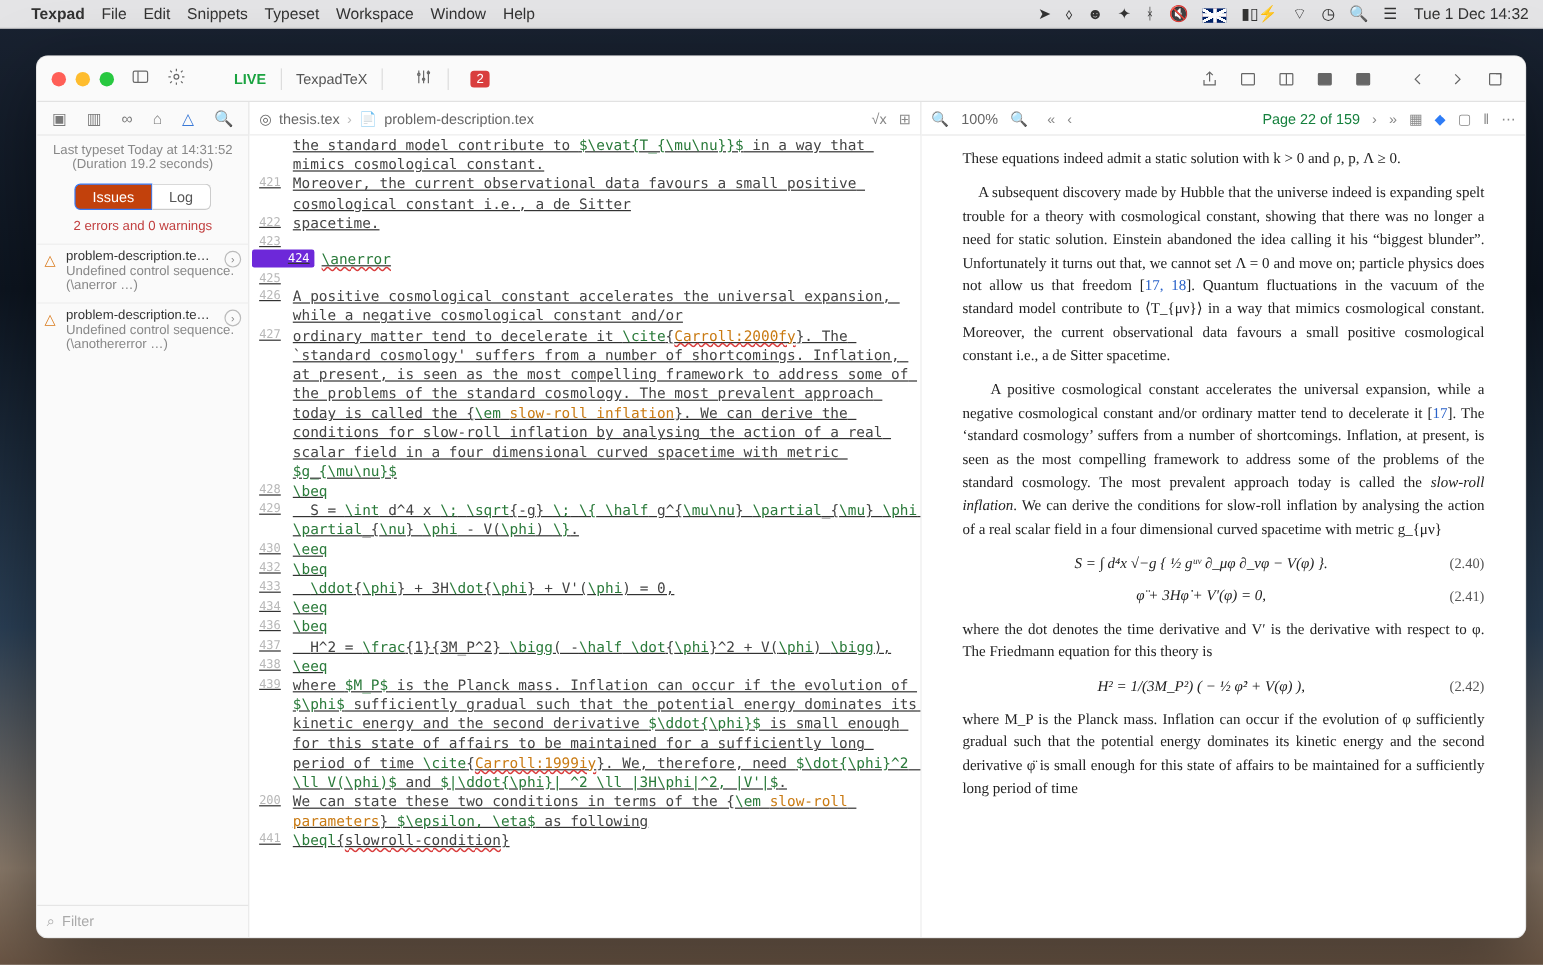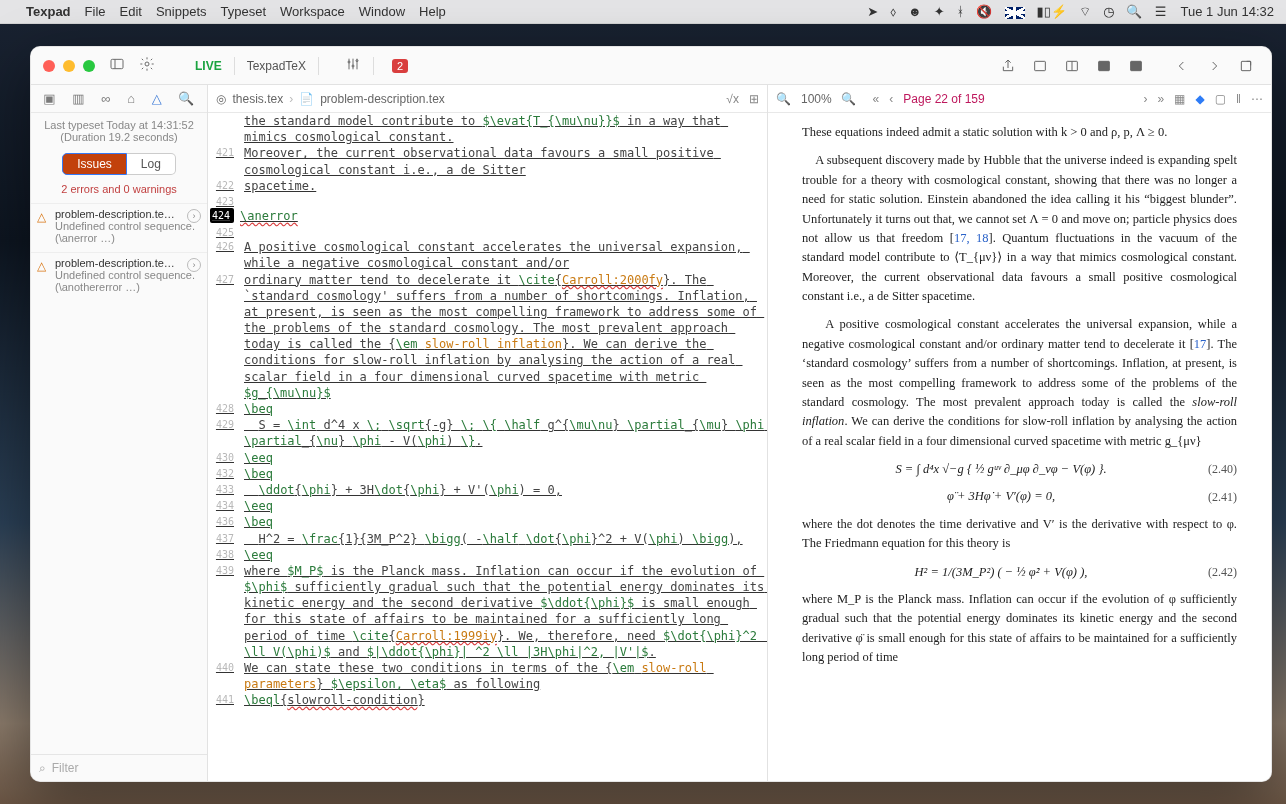--- a/index.html
+++ b/index.html
@@ -88,31 +88,31 @@
   .editor {
     width:560px; border-right:1px solid #e2e2e2; background:#fff;
     display:flex; flex-direction:column;
   }
   .ed-crumb{height:28px;border-bottom:1px solid #e8e8e8;display:flex;align-items:center;padding:0 8px;font-size:12px;color:#666;gap:6px;}
   .ed-crumb .sep{color:#bbb;}
   .ed-crumb .rightset{margin-left:auto;display:flex;gap:10px;color:#888;}
   .ed-body{flex:1;overflow:hidden;background:#fff;text-decoration:underline;}
   .codeline{display:flex;align-items:flex-start;font-family:Menlo,Consolas,monospace;font-size:12px;line-height:1.35;}
   .gutter{width:30px;text-align:right;color:#b8b8b8;font-size:10px;padding-right:4px;flex-shrink:0;user-select:none;padding-top:1px;}
-  .gutter.err{background:#000000;color:#fff;border-radius:2px;margin-left:2px;width:24px;}
+  .gutter.err{background:#6d28d9;color:#fff;border-radius:2px;margin-left:2px;width:52px;}
   .code{flex:1;padding-left:6px;white-space:pre-wrap;word-break:break-word;color:#444;}
   .code .cmd{color:#2a7a3a;}
   .code .math{color:#2a7a3a;}
   .code .em{color:#c97a12;}
   .code .cite{color:#c97a12;}
   .code .wavy{text-decoration:underline wavy #d93e3e;}
   
   .preview{flex:1;display:flex;flex-direction:column;background:#fff;}
   .pv-bar{height:28px;border-bottom:1px solid #e8e8e8;display:flex;align-items:center;padding:0 8px;font-size:12px;color:#666;gap:10px;}
-  .pv-bar .mid{flex:1;text-align:left;color:#be185d;}
+  .pv-bar .mid{flex:1;text-align:right;color:#15803d;}
   .pv-bar .ibtn{color:#888;}
   .pv-bar .blue{color:#2e7cf6;}
   .pv-body{flex:1;overflow:hidden;padding:10px 34px 14px 34px;font-family:"Times New Roman",serif;font-size:12.5px;line-height:1.55;color:#222;text-align:justify;}
   .pv-body p{margin-bottom:9px;}
   .pv-body .ref{color:#2a62c9;}
   .pv-body .eqrow{display:flex;align-items:center;margin:8px 0;}
   .pv-body .eq{flex:1;text-align:center;font-style:italic;}
   .pv-body .eqnum{color:#555;font-size:12px;margin-left:8px;}
 </style>
 </head>
@@ -134,21 +134,21 @@
   <span class="status-icon">☻</span>
   <span class="status-icon">✦</span>
   <span class="status-icon">ᚼ</span>
   <span class="status-icon">🔇</span>
   <span class="status-icon"><span class="sflag"></span></span>
   <span class="status-icon">▮▯⚡</span>
   <span class="status-icon">⌔</span>
   <span class="status-icon">◷</span>
   <span class="status-icon">🔍</span>
   <span class="status-icon">☰</span>
-  <span class="clock">Tue 1 Jun  14:32</span>
+  <span class="clock">Tue 1 Dec  14:32</span>
 </div>
 
 <div class="window">
 
   <div class="titlebar">
     <div class="traffic">
       <div class="tdot tred"></div>
       <div class="tdot tyellow"></div>
       <div class="tdot tgreen"></div>
     </div>
@@ -348,21 +348,21 @@
           </div>
           <div class="codeline">
             <div class="gutter">438</div>
             <div class="code"><span class="cmd">\eeq</span></div>
           </div>
           <div class="codeline">
             <div class="gutter">439</div>
             <div class="code">where <span class="math">$M_P$</span> is the Planck mass. Inflation can occur if the evolution of <span class="math">$\phi$</span> sufficiently gradual such that the potential energy dominates its kinetic energy and the second derivative <span class="math">$\ddot{\phi}$</span> is small enough for this state of affairs to be maintained for a sufficiently long period of time <span class="cmd">\cite</span>{<span class="cite wavy">Carroll:1999iy</span>}. We, therefore, need <span class="math">$\dot{\phi}^2  \ll V(\phi)$</span> and <span class="math">$|\ddot{\phi}| ^2 \ll |3H\phi|^2, |V'|$</span>.</div>
           </div>
           <div class="codeline">
-            <div class="gutter">440</div>
+            <div class="gutter">200</div>
             <div class="code">We can state these two conditions in terms of the {<span class="cmd">\em</span> <span class="em">slow-roll parameters</span>} <span class="math">$\epsilon, \eta$</span> as following</div>
           </div>
           <div class="codeline">
             <div class="gutter">441</div>
             <div class="code"><span class="cmd">\beql</span>{<span class="wavy">slowroll-condition</span>}</div>
           </div>
         </div>
     </div>
 
     <div class="preview">

